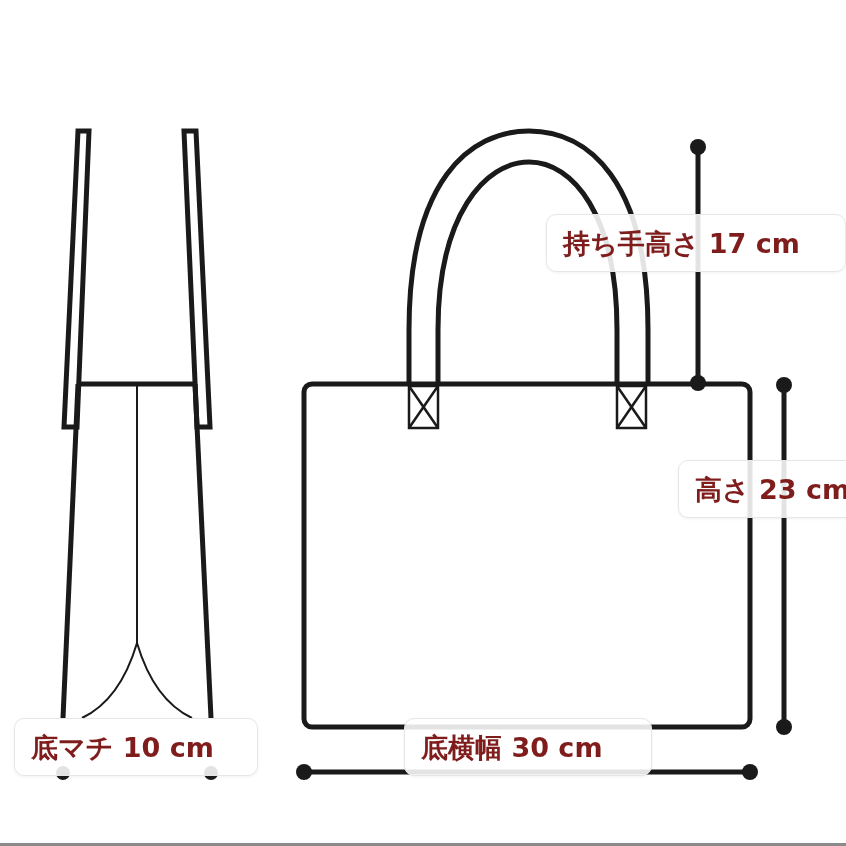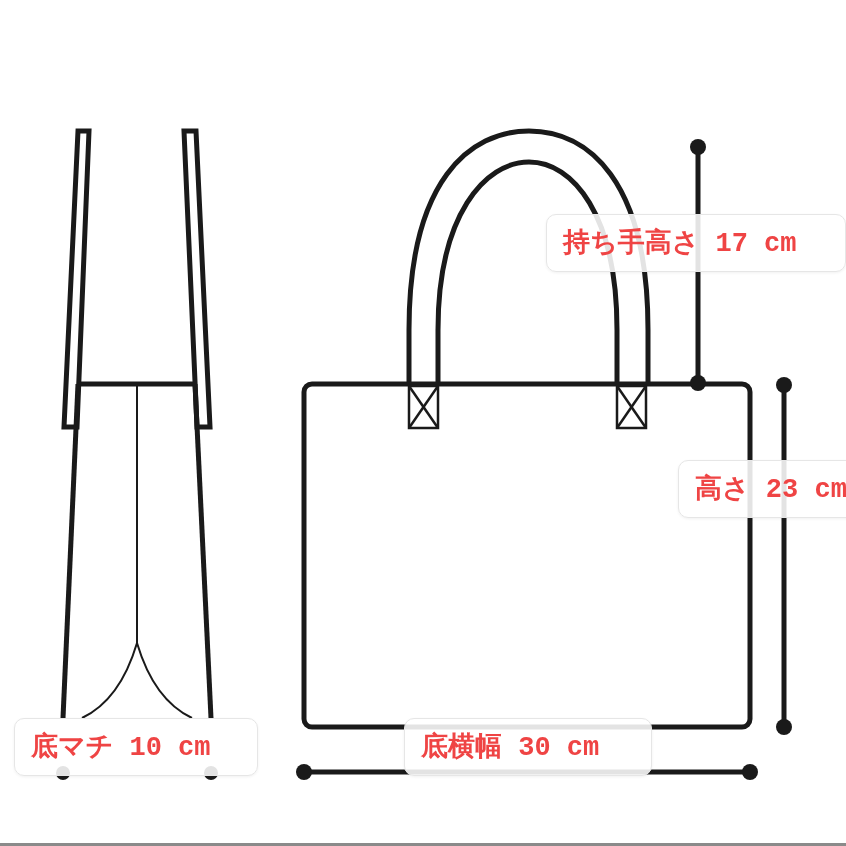--- a/index.html
+++ b/index.html
@@ -20,29 +20,28 @@
     top: 0;
     width: 846px;
     height: 846px;
   }
   .label {
     position: absolute;
     background: rgba(255,255,255,0.88);
     border: 1px solid #e6e6e6;
     border-radius: 10px;
     box-shadow: 0 1px 3px rgba(0,0,0,0.06);
-    color: #ef4444;
+    color: #7f1d1d;
     font-weight: bold;
     font-size: 27px;
     line-height: 58px;
     height: 58px;
     white-space: nowrap;
     box-sizing: border-box;
     padding: 0 16px;
-    font-family: Liberation Mono, monospace;
   }
   #label-handle-height { left: 546px; top: 214px; width: 300px; }
   #label-height { left: 678px; top: 460px; width: 190px; }
   #label-gusset { left: 14px; top: 718px; width: 244px; }
   #label-width { left: 404px; top: 718px; width: 248px; }
   .bottom-border {
     position: absolute;
     left: 0;
     top: 843px;
     width: 846px;

